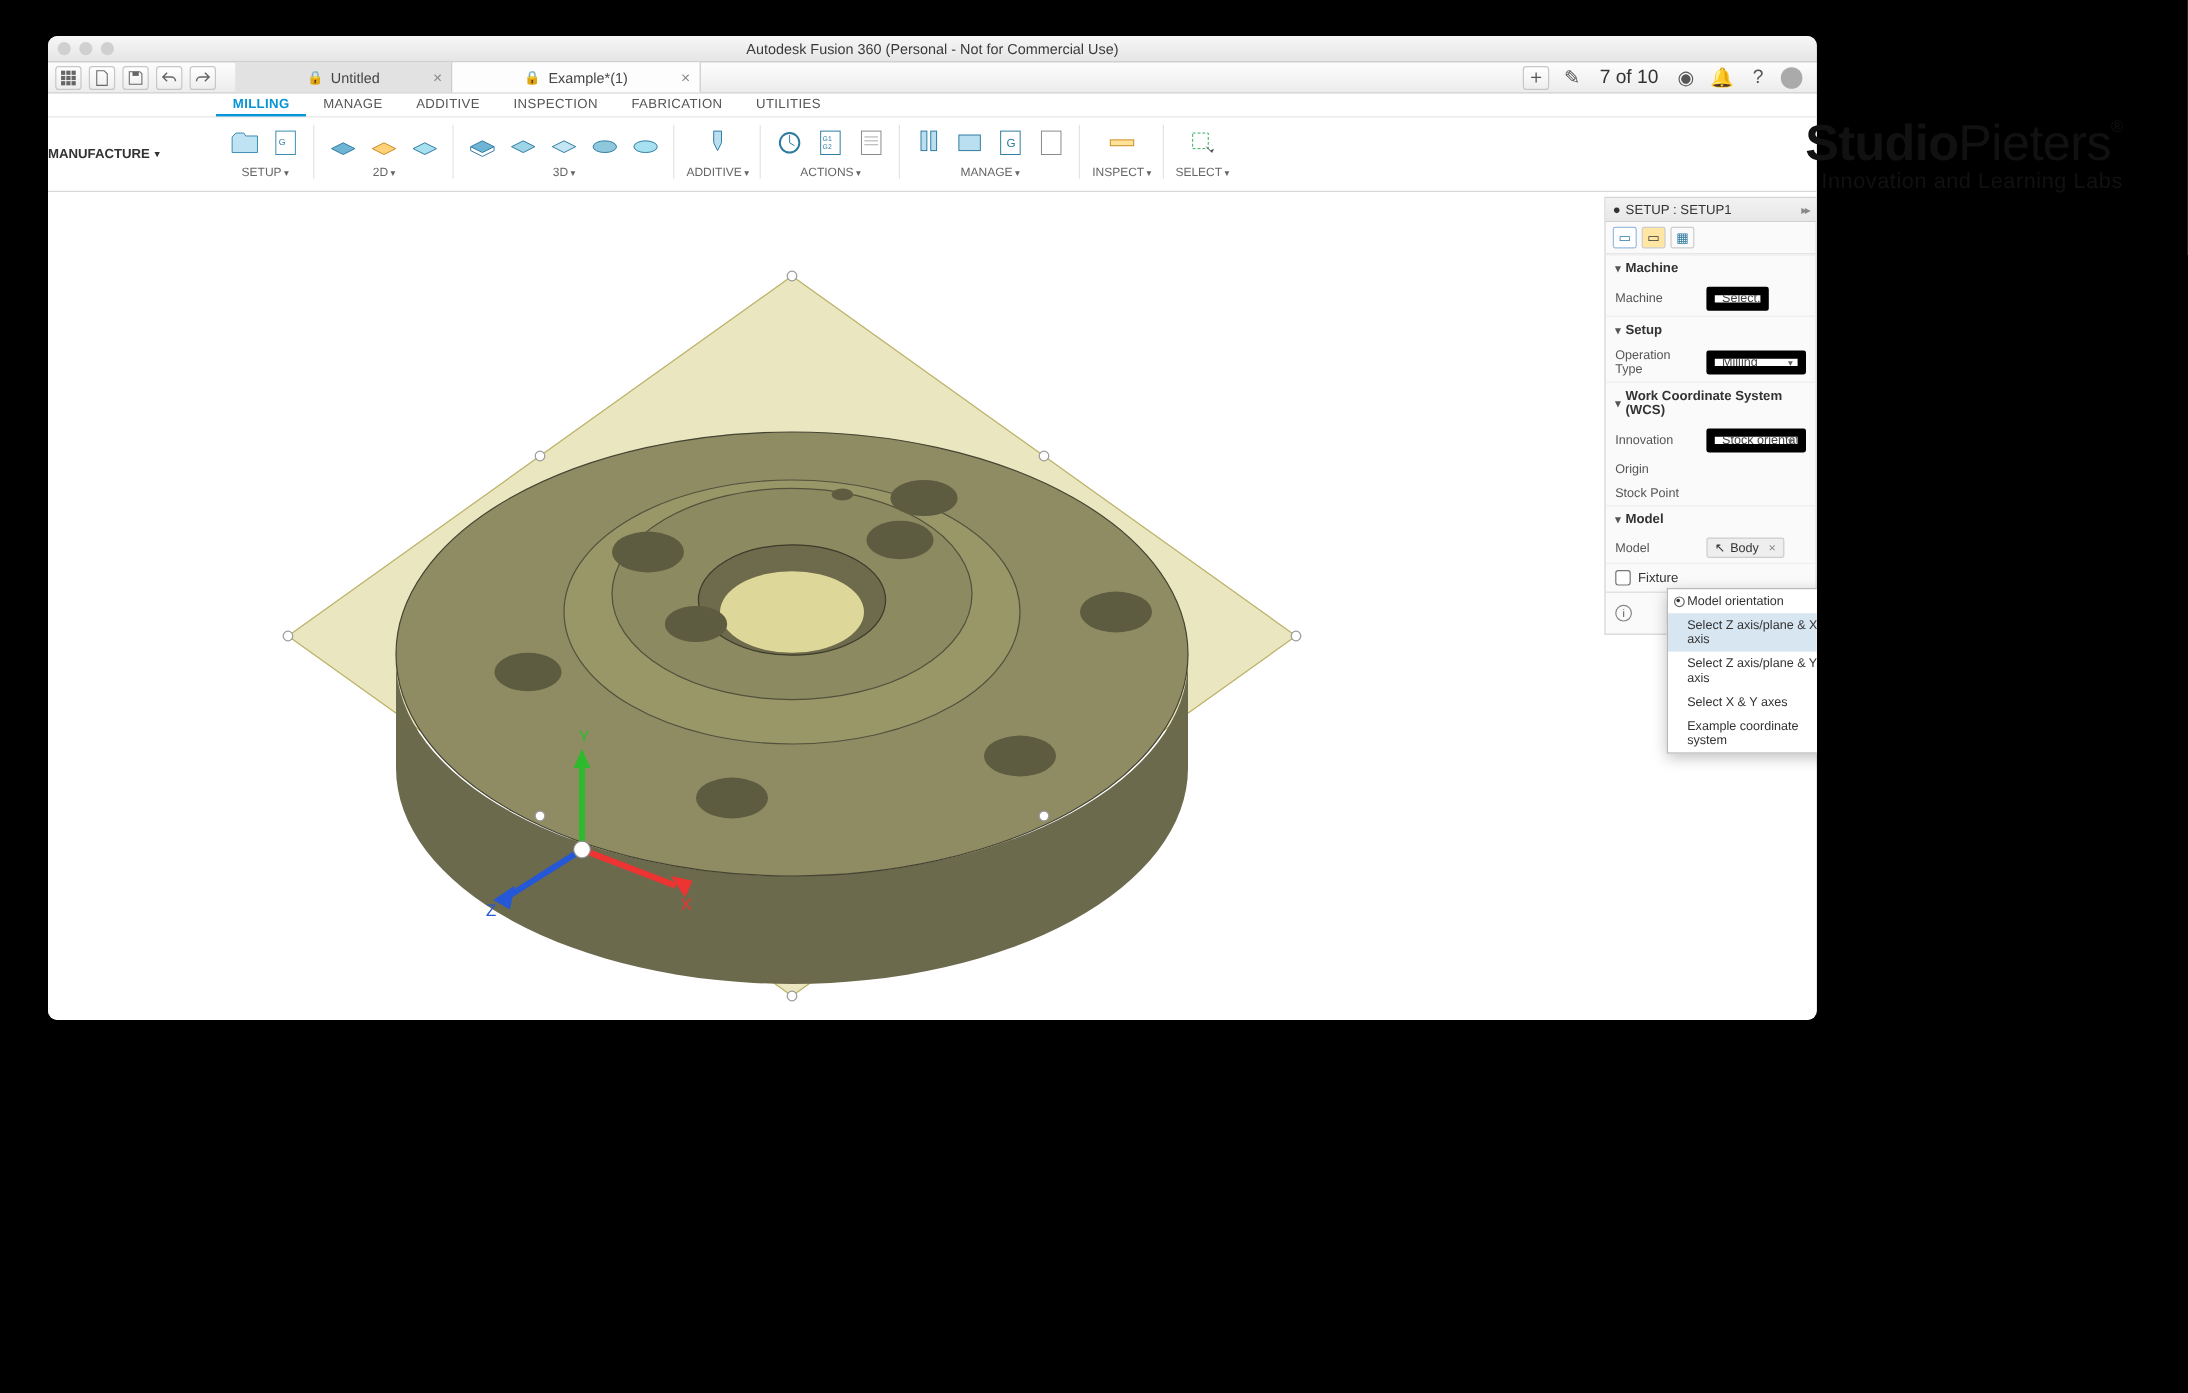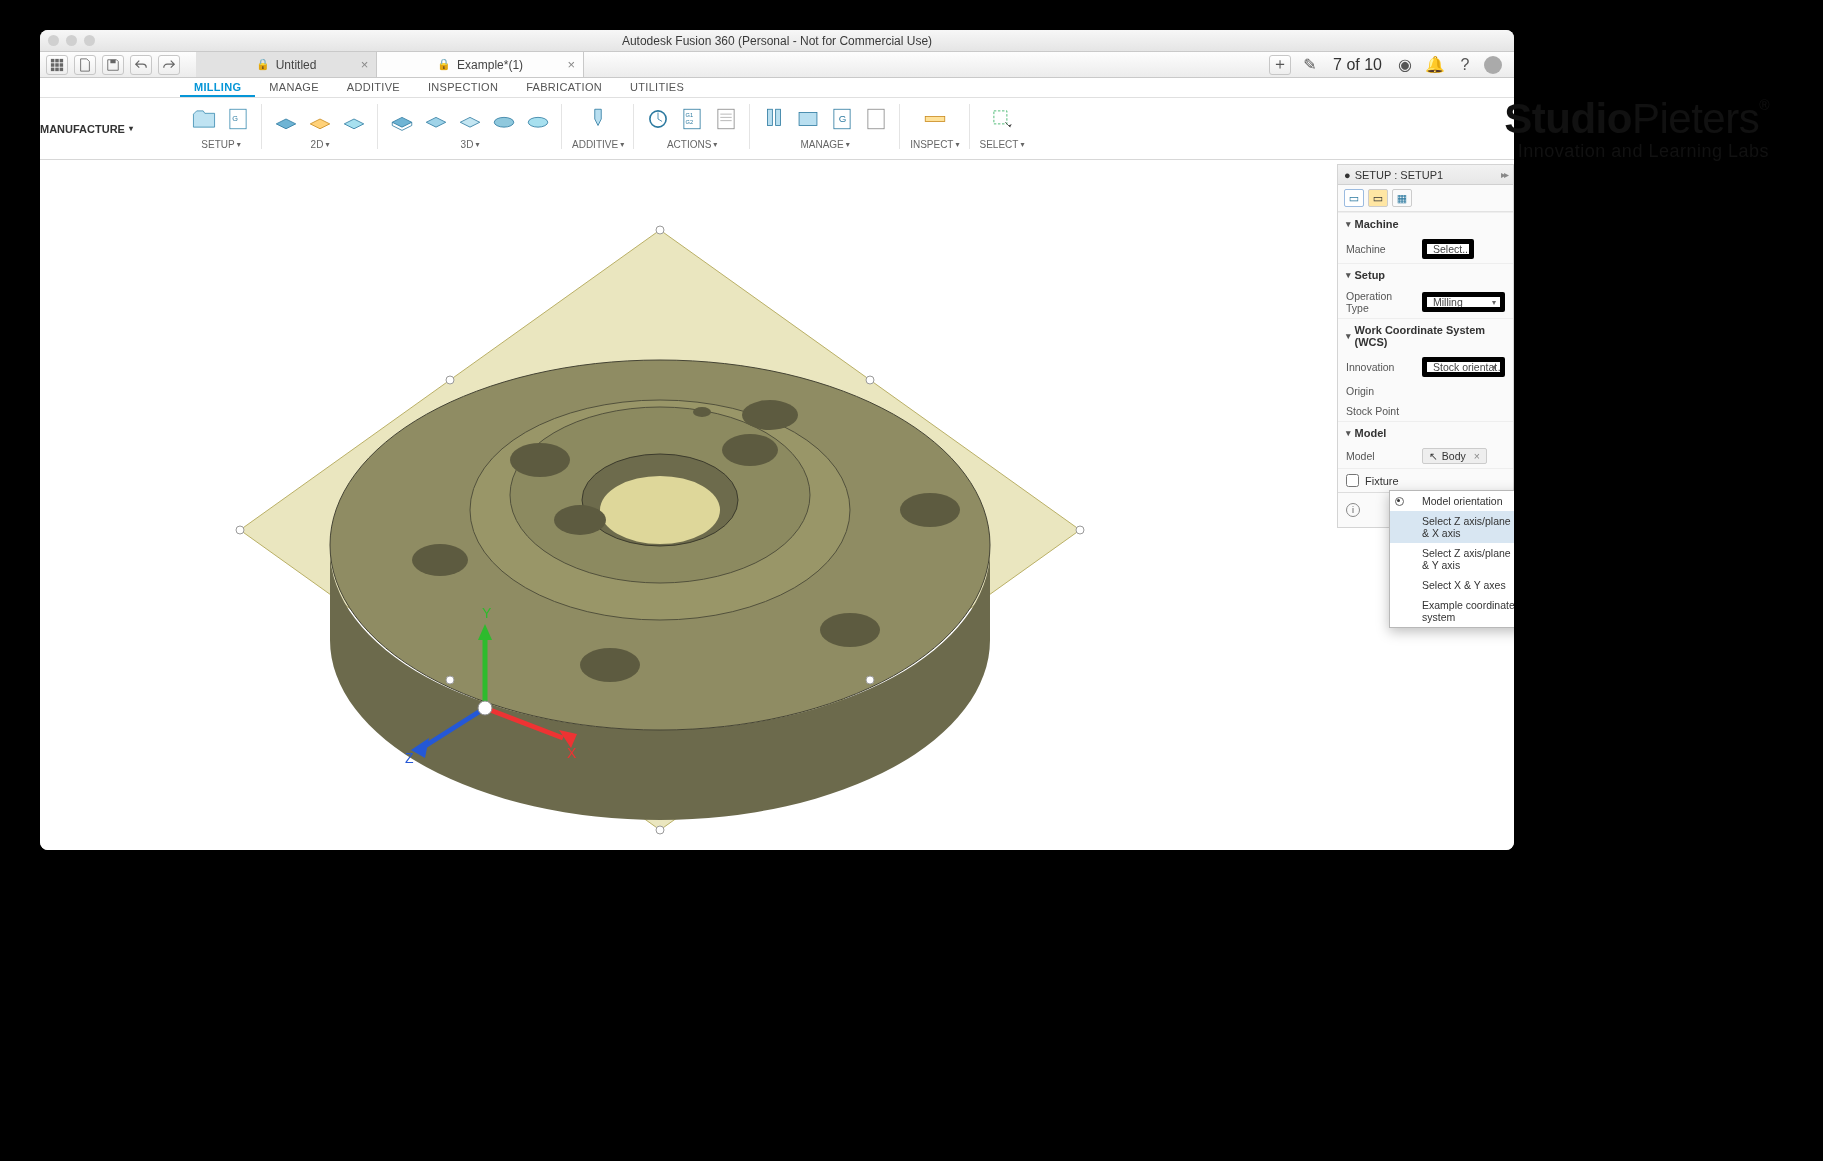--- a/index.html
+++ b/index.html
@@ -75,38 +75,38 @@
 .panel-header{ background:linear-gradient(#f2f2f2,#e7e7e7); height:20px; display:flex; align-items:center; padding:0 6px; gap:4px; border-bottom:1px solid #d0d0d0; }
 .panel-header .arrows{ margin-left:auto; color:#888; font-size:10px; letter-spacing:-2px;}
 .panel-tabs{ display:flex; gap:4px; padding:4px 6px; border-bottom:1px solid #e2e2e2; }
 .panel-tab{ width:20px;height:18px; border:1px solid #ccc; border-radius:2px; display:flex;align-items:center;justify-content:center; }
 .panel-tab.active{ background:#fff; border-color:#9bbbe0; }
 .section-head{ padding:5px 8px; font-weight:600; display:flex; align-items:center; gap:4px; border-top:1px solid #eee;}
 .section-head::before{ content:"▾"; font-size:9px; color:#555;}
 .row{ display:flex; align-items:center; padding:4px 8px; gap:6px;}
 .row label{ flex:0 0 70px; color:#555; font-size:10.5px;}
 .select, .tinybtn{
-  flex:1; height:20px; border:5px solid #000000; background:#fff;
+  flex:1; height:20px; border:7px solid #000000; background:#fff;
   font-size:10.5px; display:flex; align-items:center; padding:0 6px; color:#444;
   border-radius:2px; position:relative; white-space:nowrap; overflow:hidden; text-overflow:ellipsis;
 }
 .select .dd{ position:absolute; right:4px; font-size:8px; color:#666;}
 .body-chip{ display:inline-flex; align-items:center; gap:4px; padding:1px 6px; background:#eee; border:1px solid #ccc; border-radius:2px; font-size:10.5px;}
 .body-chip .x{ color:#888; margin-left:4px;}
 .checkbox-row{ padding:5px 8px; display:flex; align-items:center; gap:6px; border-top:1px solid #eee;}
 .panel-footer{ display:flex; gap:6px; padding:6px 8px; border-top:1px solid #ddd; align-items:center;}
 .info-i{ width:14px;height:14px; border:1px solid #888; border-radius:50%; display:flex;align-items:center;justify-content:center; font-size:9px; color:#555;}
 .btn-flat{ height:22px; padding:0 14px; border:1px solid #c5c5c5; border-radius:3px; background:linear-gradient(#fff,#f1f1f1); font-size:11px;}
 
 
 .dropdown{
   position:absolute; right:-42px; top:326px; width:140px; background:#fff;
   border:1px solid #b8b8b8; box-shadow:0 4px 12px rgba(0,0,0,.25); font-size:10.5px;
 }
-.dropdown .opt{ padding:4px 8px 4px 32px; position:relative; color:#333;}
+.dropdown .opt{ padding:4px 8px 4px 16px; position:relative; color:#333;}
 .dropdown .opt.radio::before{ content:""; position:absolute; left:5px; top:6px; width:7px;height:7px; border:1px solid #666; border-radius:50%;}
 .dropdown .opt.radio.checked::after{ content:""; position:absolute; left:7px; top:8px; width:3px;height:3px; background:#333; border-radius:50%;}
 .dropdown .opt.hover{ background:#d8e6f2;}
 
 
 .brand{
   position:absolute; right:54px; top:98px; text-align:right; color:#111;
   font-family: Arial, sans-serif; line-height:1;
 }
 .brand .line1{ font-size:42px; letter-spacing:-.5px;}

